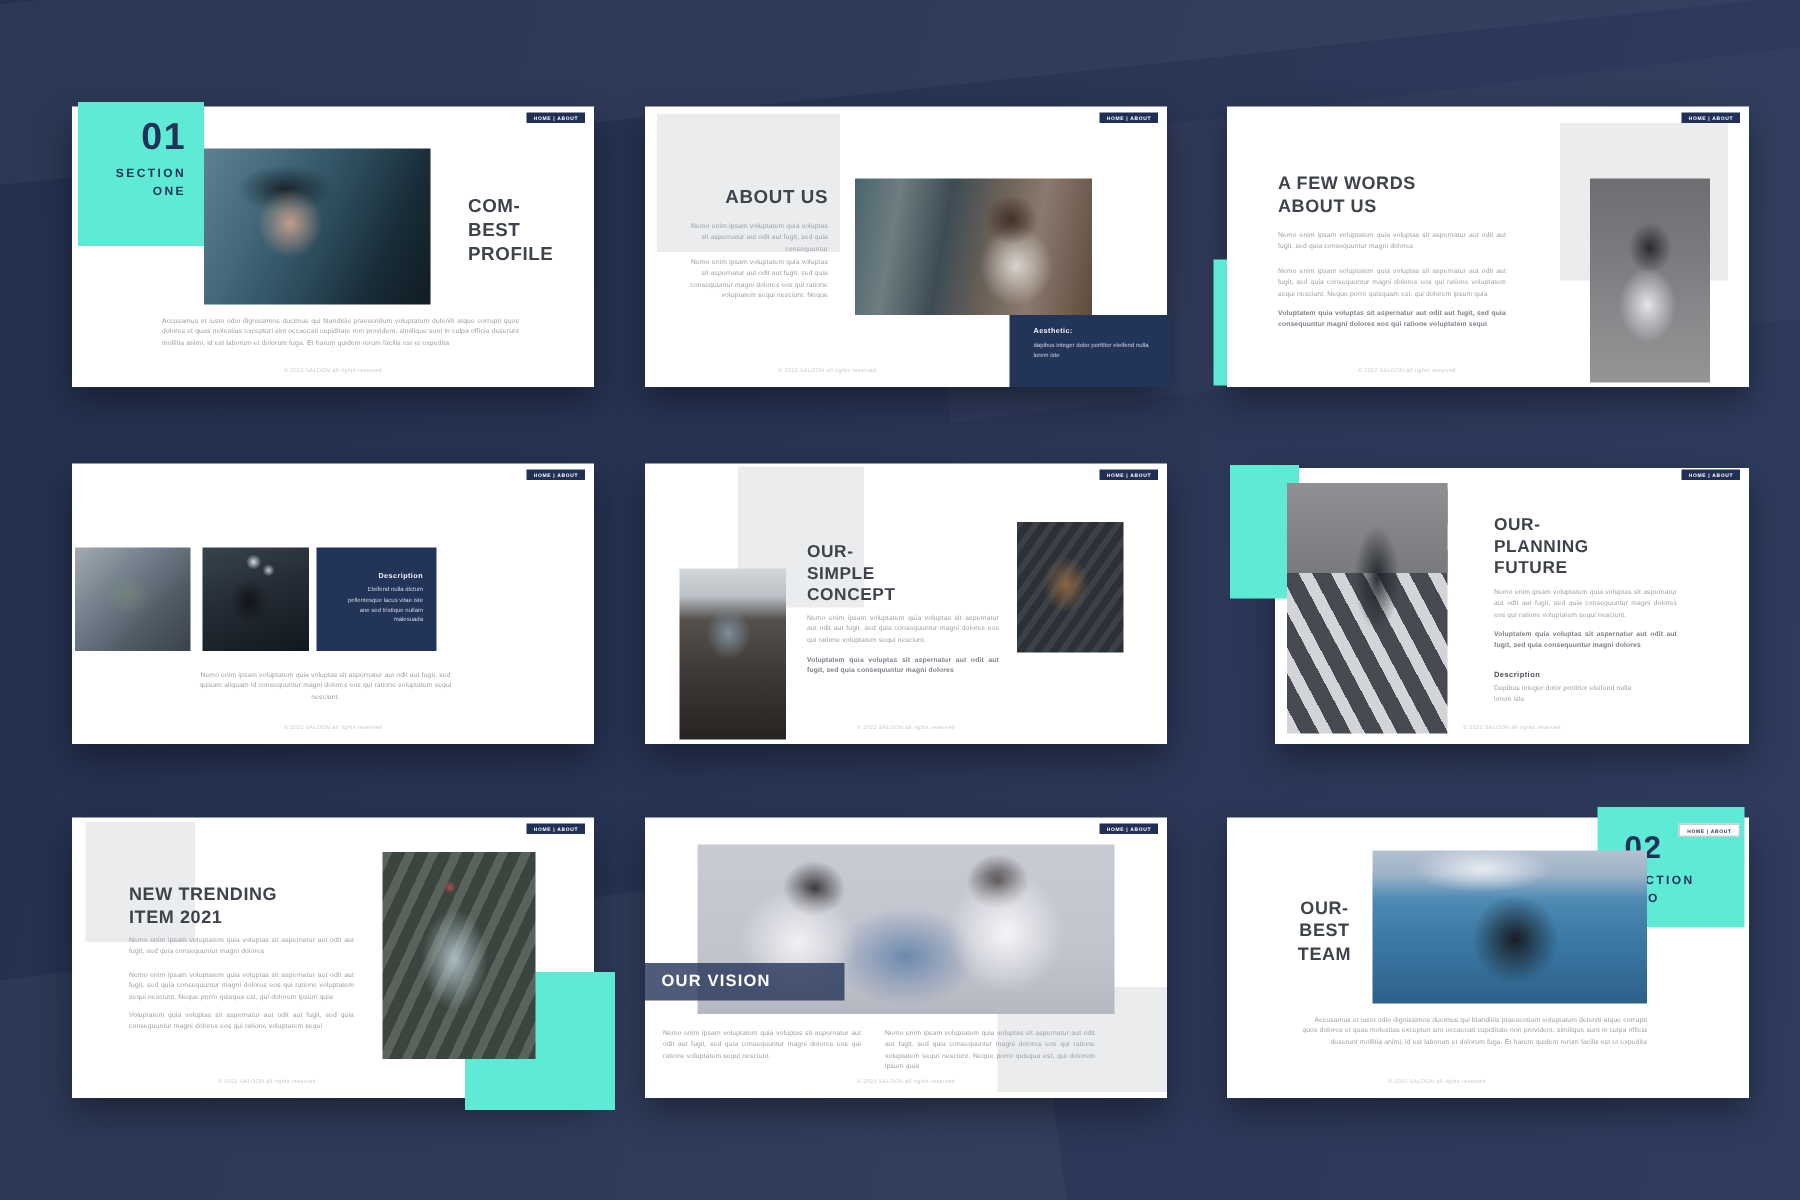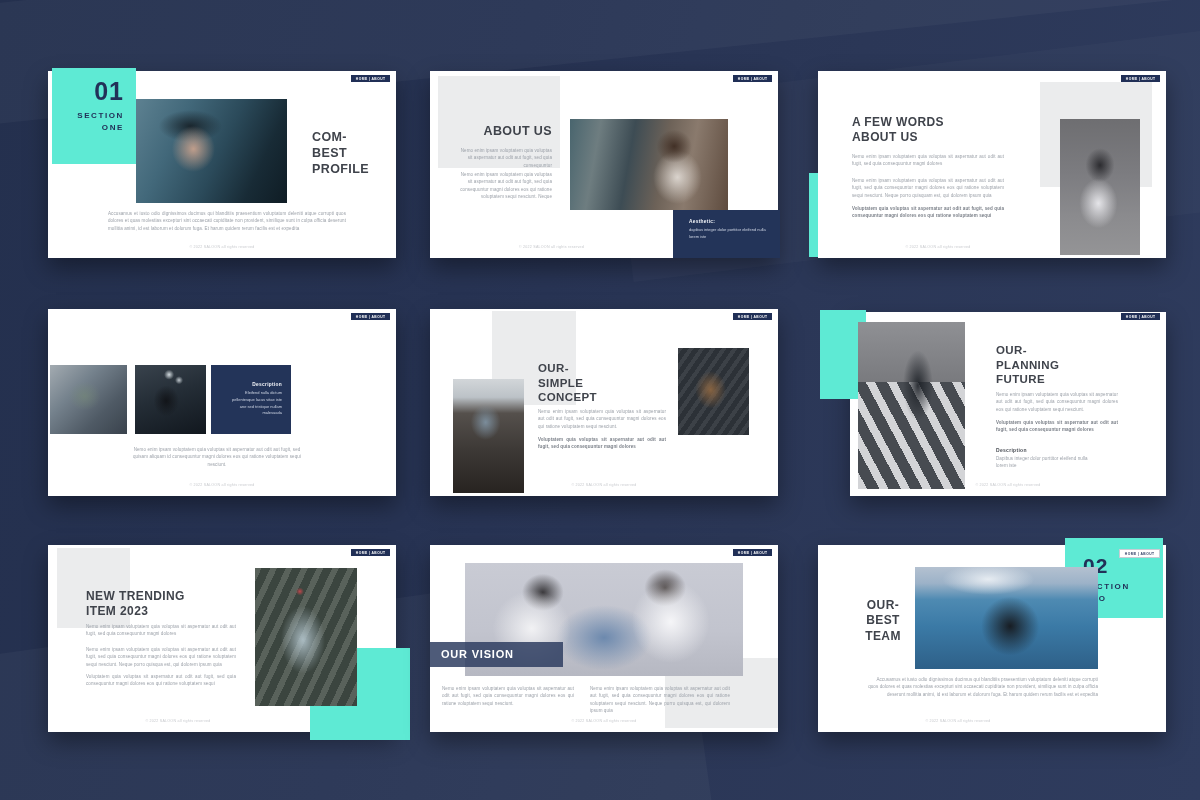--- a/index.html
+++ b/index.html
@@ -178,21 +178,21 @@
   <div class="abs p" style="left:178px;top:146px;width:100px;">Dapibus integer dolor porttitor eleifend nulla lorem iste</div>
   <div class="footer" style="left:32px;width:316px;">© 2022 SALOON all rights reserved</div>
   <div class="tab">HOME | ABOUT</div>
 </div>
 
 <div class="slide s7">
   <div class="slide-bg"></div>
   <div class="abs grayblock" style="left:9px;top:3px;width:73px;height:80px;"></div>
   <div class="abs navyblock" style="left:262px;top:103px;width:100px;height:92px;"></div>
   <div class="abs h" style="left:38px;top:44px;font-size:12px;">NEW TRENDING
-ITEM 2023</div>
+ITEM 2021</div>
   <div class="abs p jt" style="left:38px;top:78px;width:150px;">Nemo enim ipsam voluptatem quia voluptas sit aspernatur aut odit aut fugit, sed quia consequuntur magni dolores</div>
   <div class="abs p jt" style="left:38px;top:101px;width:150px;">Nemo enim ipsam voluptatem quia voluptas sit aspernatur aut odit aut fugit, sed quia consequuntur magni dolores eos qui ratione voluptatem sequi nesciunt. Neque porro quisqua est, qui dolorem ipsum quia</div>
   <div class="abs p jt" style="left:38px;top:128px;width:150px;">Voluptatem quia voluptas sit aspernatur aut odit aut fugit, sed quia consequuntur magni dolores eos qui ratione voluptatem sequi</div>
   <div class="abs photo ph7" style="left:207px;top:23px;width:102px;height:138px;"></div>
   <div class="footer" style="width:260px;">© 2022 SALOON all rights reserved</div>
   <div class="tab">HOME | ABOUT</div>
 </div>
 
 <div class="slide s8">
   <div class="slide-bg"></div>

